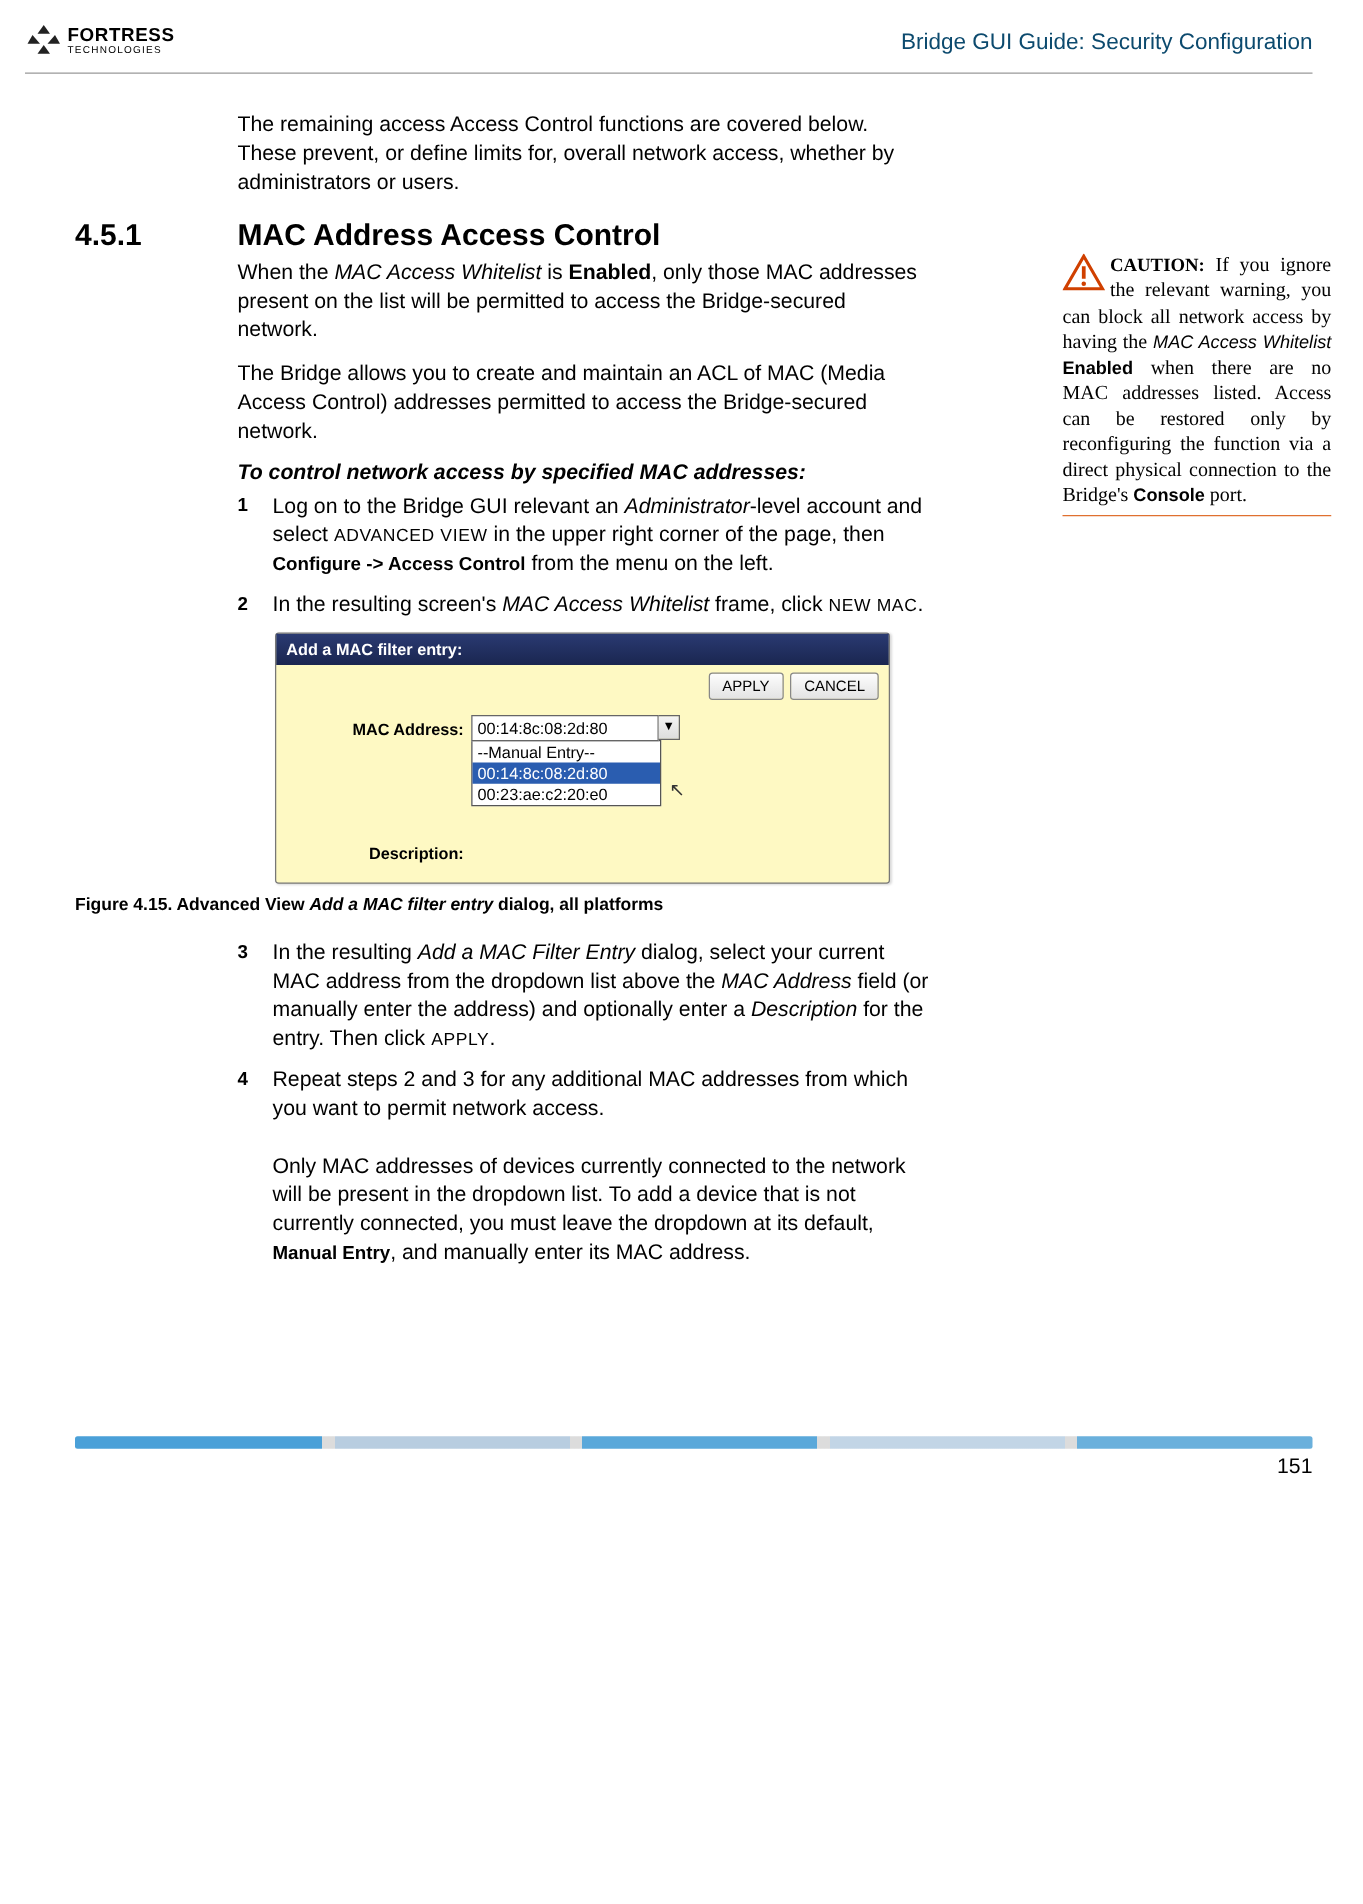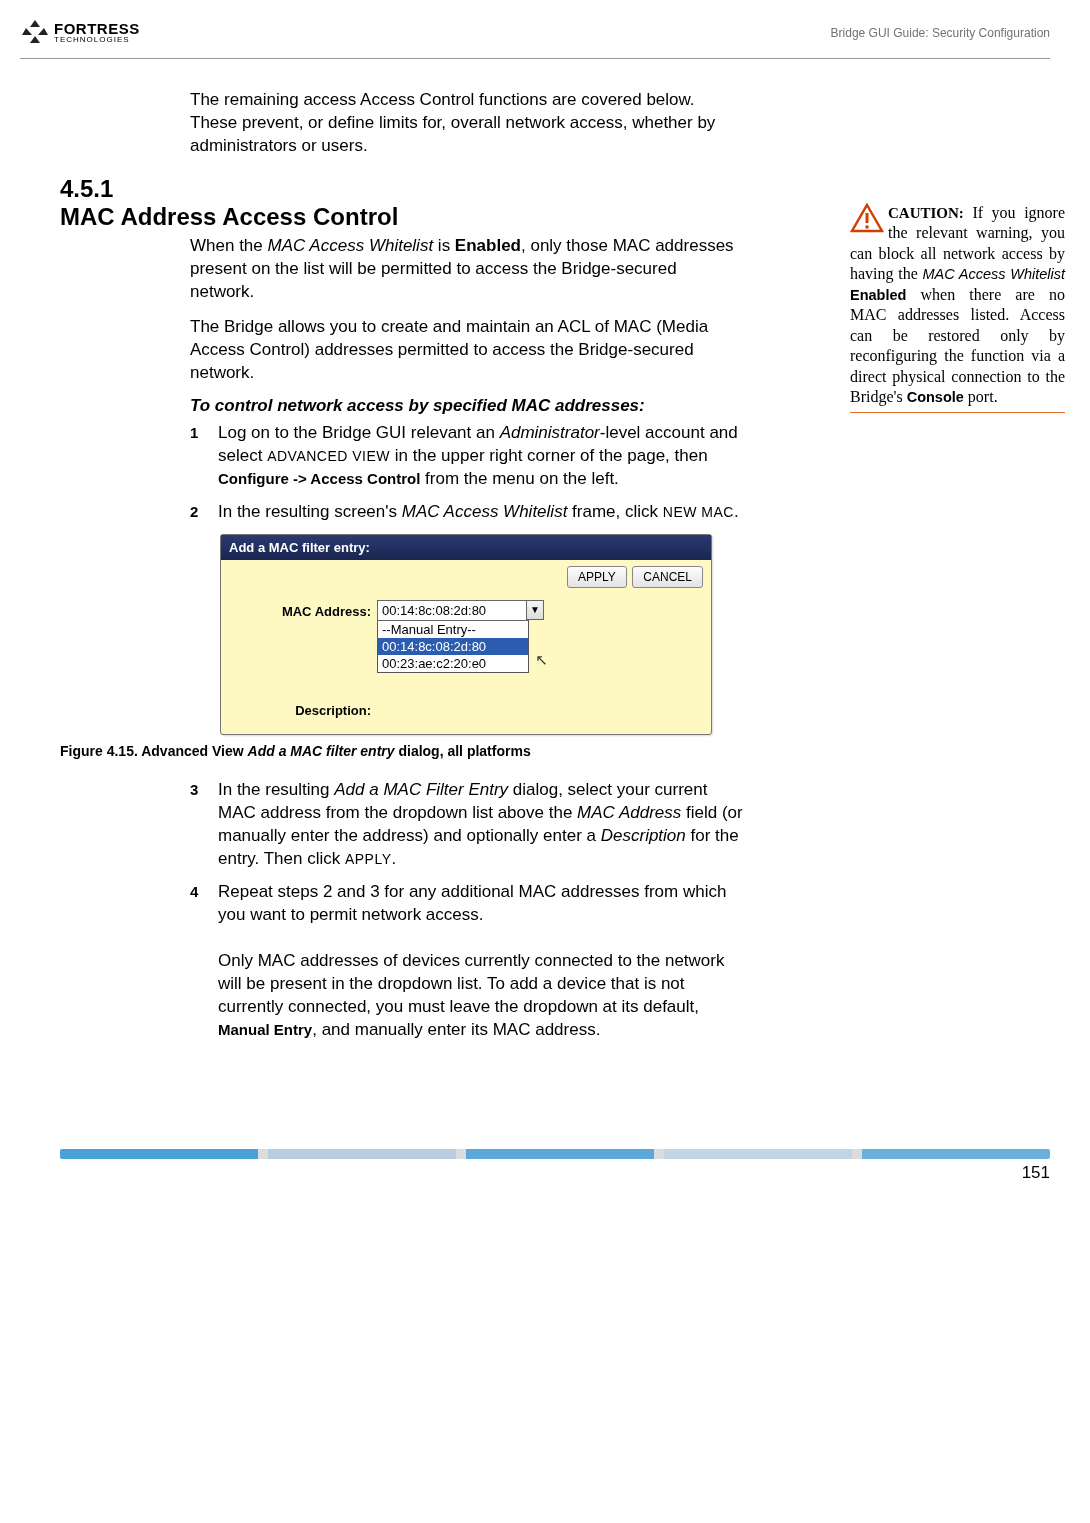--- a/index.html
+++ b/index.html
@@ -42,36 +42,35 @@
     font-size: 15px;
     letter-spacing: 0.5px;
     line-height: 0.9;
   }
   .logo-sub {
     font-size: 8px;
     letter-spacing: 1px;
     font-weight: normal;
   }
   .header-title {
-    font-size: 12px;
-    color: #737373;
+    font-size: 18px;
+    color: #0c4a6e;
   }
   .content-area {
     position: relative;
     margin: 30px 40px 0 60px;
   }
   .intro-para {
     margin-left: 130px;
     max-width: 540px;
     line-height: 1.35;
   }
   .section-row {
     display: flex;
     align-items: baseline;
-    flex-direction: column;
   }
   .section-num {
     width: 130px;
     font-size: 24px;
     font-weight: bold;
     font-family: Arial, sans-serif;
   }
   .section-title {
     font-size: 24px;
     font-weight: bold;

